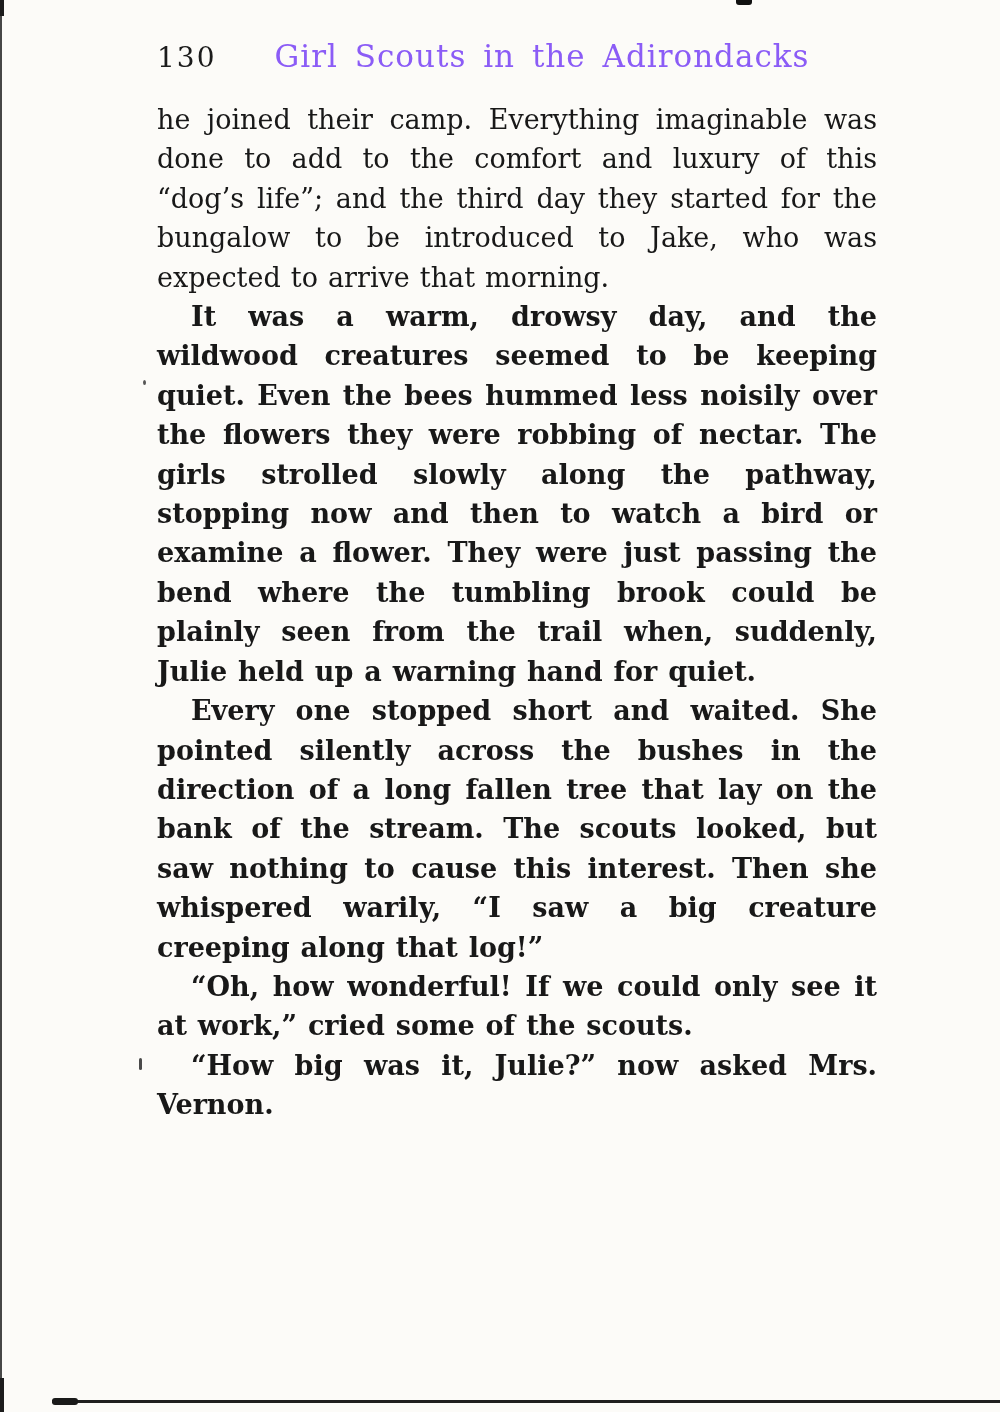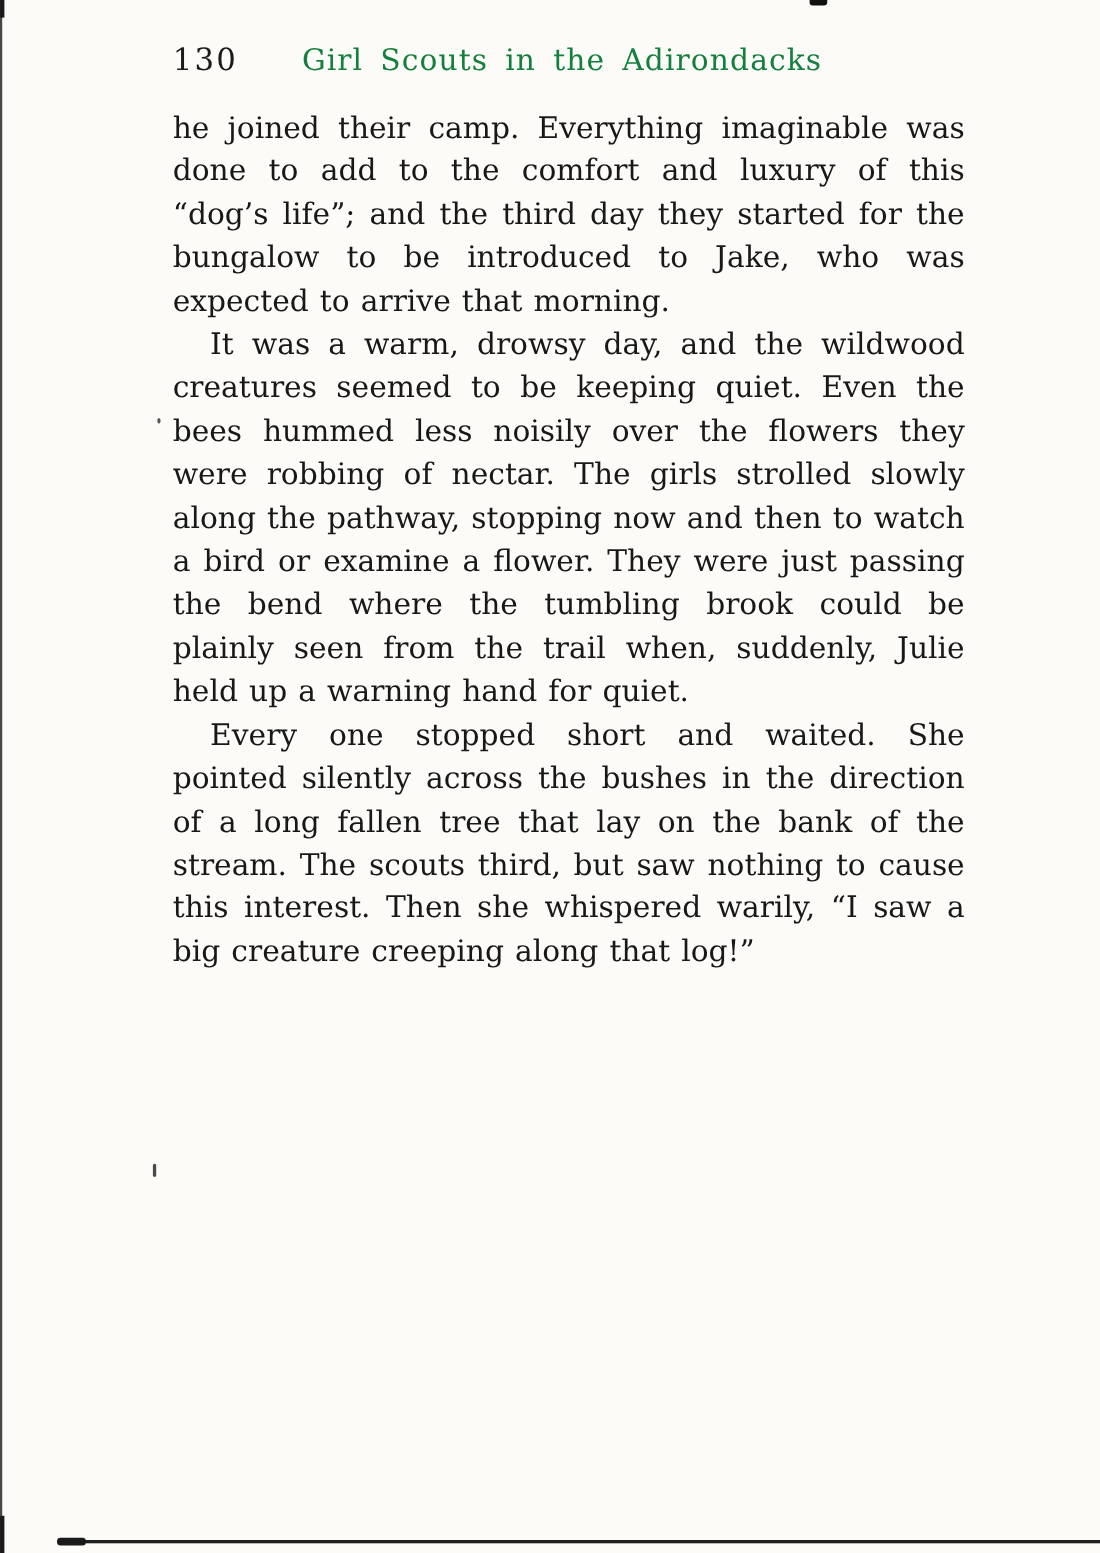--- a/index.html
+++ b/index.html
@@ -25,41 +25,42 @@
     display: flex;
     align-items: baseline;
     margin: 0 0 26px 0;
   }
   .page-number {
     font-size: 28px;
     letter-spacing: 2px;
     color: #1b1b1b;
   }
   .book-title {
-    font-size: 27px;
+    font-size: 31px;
     font-weight: 500;
     letter-spacing: 1px;
     word-spacing: 6px;
     margin: 0 6px 0 58px;
-    color: #15803d;
+    color: #8b5cf6;
     white-space: nowrap;
   }
   .text-block {
     margin-top: 14px;
   }
   .text-block p {
     margin: 0;
     font-size: 27px;
     line-height: 39.4px;
     text-align: justify;
     word-spacing: 1.5px;
     color: #181818;
   }
   .text-block p.indent {
     text-indent: 34px;
+    font-weight: bold;
   }
   
   .artifact {
     position: absolute;
     background: #2a2a2a;
   }
   .edge-left {
     left: 0; top: 0;
     width: 2px; height: 1412px;
     background: #474747;
@@ -119,16 +120,18 @@
 <div class="page">
 
   <header class="page-header">
     <span class="page-number">130</span>
     <h1 class="book-title">Girl Scouts in the Adirondacks</h1>
   </header>
 
   <main class="text-block">
     <p class="no-indent">he joined their camp.  Everything imaginable was done to add to the comfort and luxury of this “dog’s life”; and the third day they started for the bungalow to be introduced to Jake, who was expected to arrive that morning.</p>
     <p class="indent">It was a warm, drowsy day, and the wildwood creatures seemed to be keeping quiet.  Even the bees hummed less noisily over the flowers they were robbing of nectar.  The girls strolled slowly along the pathway, stopping now and then to watch a bird or examine a flower.  They were just passing the bend where the tumbling brook could be plainly seen from the trail when, suddenly, Julie held up a warning hand for quiet.</p>
-    <p class="indent">Every one stopped short and waited.  She pointed silently across the bushes in the direction of a long fallen tree that lay on the bank of the stream.  The scouts third, but saw nothing to cause this interest.  Then she whispered warily, “I saw a big creature creeping along that log!”</p>
+    <p class="indent">Every one stopped short and waited.  She pointed silently across the bushes in the direction of a long fallen tree that lay on the bank of the stream.  The scouts looked, but saw nothing to cause this interest.  Then she whispered warily, “I saw a big creature creeping along that log!”</p>
+    <p class="indent">“Oh, how wonderful!  If we could only see it at work,” cried some of the scouts.</p>
+    <p class="indent">“How big was it, Julie?” now asked Mrs. Vernon.</p>
   </main>
 
 </div>
 
 </body></html>

